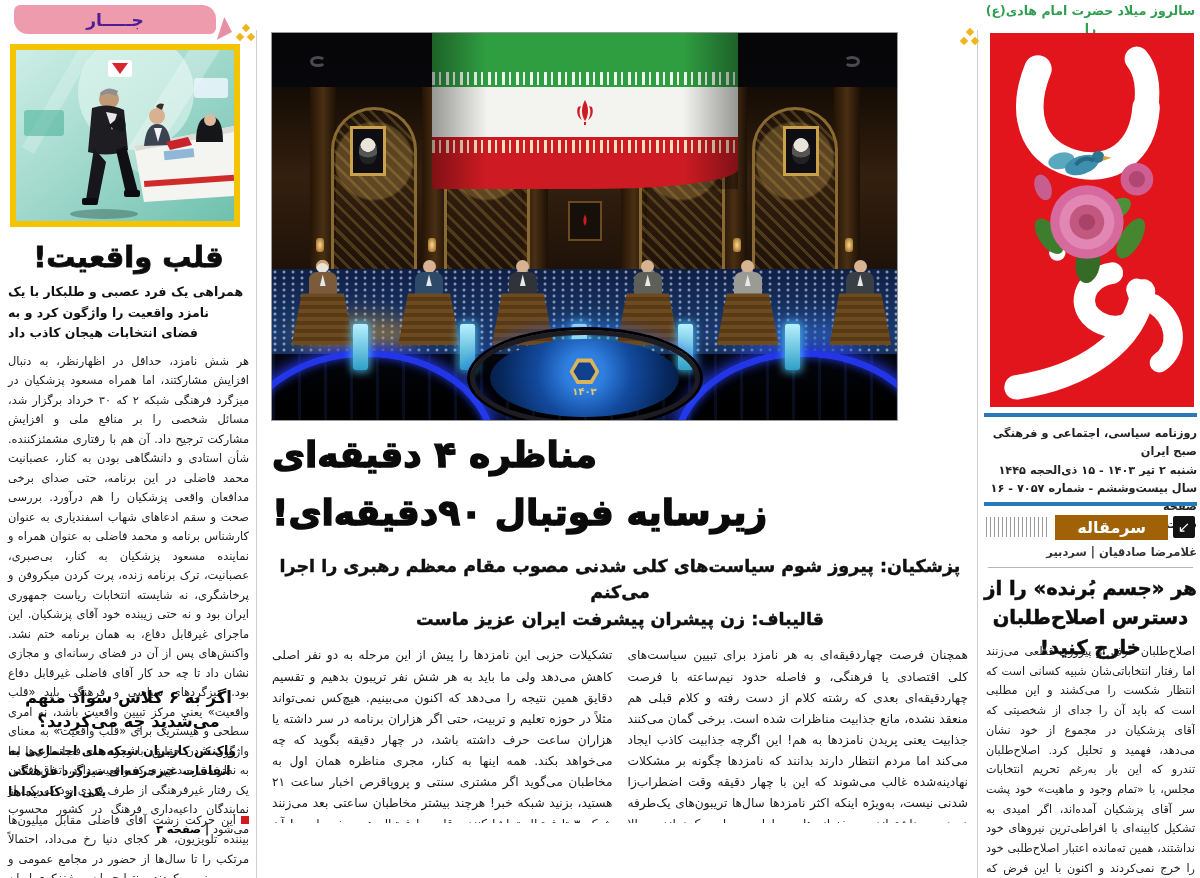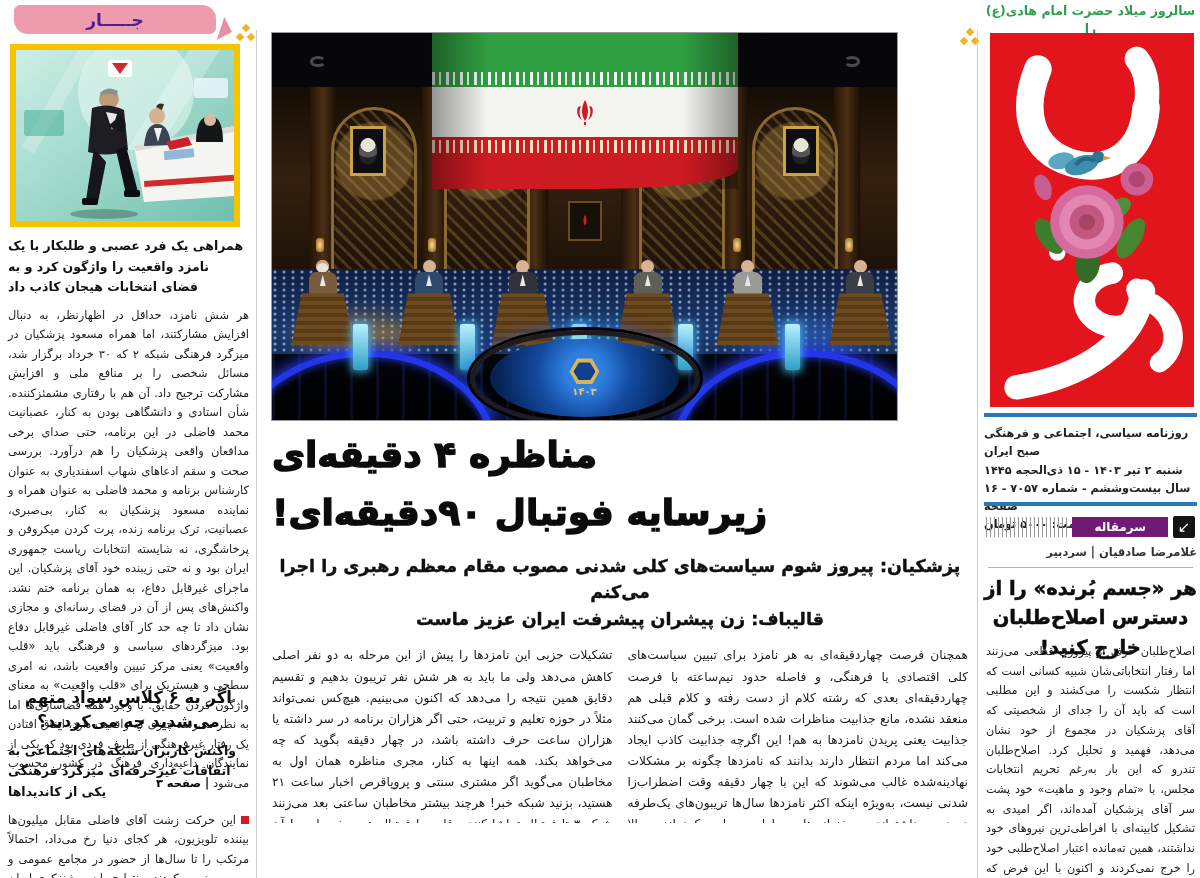--- a/index.html
+++ b/index.html
@@ -97,25 +97,25 @@
   .lead-subs{margin-top:10px;font-size:17.5px;font-weight:bold;color:#101010;text-align:center;line-height:1.52;
           -webkit-text-stroke:.4px #101010}
   .lead-cols{display:flex;gap:15px;margin-top:13px;height:178px;overflow:hidden}
   .lead-cols .c{flex:1;font-size:12.2px;line-height:1.73;text-align:justify;text-align-last:right;color:#191919}
   
   .rail{position:absolute;left:984px;top:0;width:213px;height:878px}
   .bless{position:absolute;top:2px;left:0;right:0;text-align:center;color:#2f9e4f;font-weight:bold;font-size:12.5px;line-height:1.4}
   .logo{position:absolute;top:33px;left:6px;right:3px;height:374px;background:#e2151d;overflow:hidden}
   .logo svg{display:block;width:100%;height:100%}
   .rule{position:absolute;left:0;right:0;height:4px;background:#2779b8}
-  .info{position:absolute;top:425px;left:0;right:0;text-align:left;font-size:11.3px;font-weight:bold;color:#222;line-height:1.62}
+  .info{position:absolute;top:425px;left:0;right:0;text-align:right;font-size:11.3px;font-weight:bold;color:#222;line-height:1.62}
   .badge-row{position:absolute;top:516px;left:2px;right:2px;height:22px;display:flex;align-items:center;gap:5px}
   .sq-icon{width:22px;height:22px;background:#141414;color:#fff;display:flex;align-items:center;justify-content:center;
            font-size:15px;border-radius:2px;flex:0 0 auto}
-  .badge{background:#701a75;color:#fff;font-size:12px;font-weight:bold;padding:3px 22px;flex:0 0 auto}
+  .badge{background:#a16207;color:#fff;font-size:16px;font-weight:bold;padding:3px 22px;flex:0 0 auto}
   .barcode{flex:1;height:20px;background:repeating-linear-gradient(90deg,#999 0 1px,transparent 1px 4px)}
   .author{position:absolute;top:545px;left:0;right:0;text-align:right;font-size:11.5px;color:#333;font-weight:bold}
   .hline{position:absolute;top:567px;left:4px;right:4px;height:1px;background:#b5b5b5}
   .ed-head{position:absolute;top:574px;left:0;right:0;text-align:center;font-size:19.5px;font-weight:bold;color:#0d0d0d;
            line-height:1.5;-webkit-text-stroke:.5px #0d0d0d}
   .ed-body{position:absolute;top:642px;bottom:0;left:2px;right:2px;overflow:hidden;
            font-size:11.2px;line-height:1.76;text-align:justify;text-align-last:right;color:#1a1a1a}
 </style>
 </head>
 <body>
@@ -180,20 +180,21 @@
       <path d="M90 62 l6 18 l5 -16 Z" fill="#e7e7ea"></path>
       <path d="M104 66 q10 8 2 16 l-14 -6 Z" fill="#15151a"></path>
       <path d="M78 98 l-8 52 l12 2 l8 -40 Z" fill="#16161b"></path>
       <path d="M100 100 l10 44 l12 -2 l-12 -46 Z" fill="#101014"></path>
       <rect x="66" y="148" width="16" height="7" rx="2" fill="#0c0c10"></rect>
       <rect x="108" y="140" width="16" height="7" rx="2" fill="#0c0c10"></rect>
     </svg>
   </div>
 
   <div class="leftcol">
+    <div class="a1-head">قلب واقعیت!</div>
     <div class="a-sub">همراهی یک فرد عصبی و طلبکار با یک نامزد واقعیت را واژگون کرد و به فضای انتخابات هیجان کاذب داد</div>
     <p class="a-body"><span>هر شش نامزد، حداقل در اظهارنظر، به دنبال افزایش مشارکتند، اما همراه مسعود پزشکیان در میزگرد فرهنگی شبکه ۲ که ۳۰ خرداد برگزار شد، مسائل شخصی را بر منافع ملی و افزایش مشارکت ترجیح داد. آن هم با رفتاری مشمئزکننده. شأن استادی و دانشگاهی بودن به کنار، عصبانیت محمد فاضلی در این برنامه، حتی صدای برخی مدافعان واقعی پزشکیان را هم درآورد. بررسی صحت و سقم ادعاهای شهاب اسفندیاری به عنوان کارشناس برنامه و محمد فاضلی به عنوان همراه و نماینده مسعود پزشکیان به کنار، بی‌صبری، عصبانیت، ترک برنامه زنده، پرت کردن میکروفن و پرخاشگری، نه شایسته انتخابات ریاست جمهوری ایران بود و نه حتی زیبنده خود آقای پزشکیان. این ماجرای غیرقابل دفاع، به همان برنامه ختم نشد. واکنش‌های پس از آن در فضای رسانه‌ای و مجازی نشان داد تا چه حد کار آقای فاضلی غیرقابل دفاع بود. میزگردهای سیاسی و فرهنگی باید «قلب واقعیت» یعنی مرکز تبیین واقعیت باشد، نه امری سطحی و هیستریک برای «قلب واقعیت» به معنای واژگون کردن حقایق. با وجود همه فضاسازی‌ها اما به نظر می‌رسد چیزی که واقعیت دارد، اتفاق افتادن یک رفتار غیرفرهنگی از طرف فردی بود که یکی از نمایندگان داعیه‌داری فرهنگ در کشور محسوب می‌شود</span> <b>| صفحه ۳</b></p>
   </div>
 
   <div class="a2">
     <div class="a2-head">اگر به ۶ کلاس سواد متهم می‌شدید چه می‌کردید؟</div>
     <div class="a-sub" style="margin-top:7px">واکنش کاربران شبکه‌های اجتماعی به اتفاقات غیرحرفه‌ای میزگرد فرهنگی یکی از کاندیداها</div>
     <p class="a-body"><span class="bullet"></span><span>این حرکت زشت آقای فاضلی مقابل میلیون‌ها بیننده تلویزیون، هر کجای دنیا رخ می‌داد، احتمالاً مرتکب را تا سال‌ها از حضور در مجامع عمومی و رسمی منع می‌کردند. منتها جریان روشنفکری ایران آمادگی دارد از سخیف‌ترین رفتارها که در جوامع بدوی هم قباحت دارد، حماسه بسازد!</span> </p>
   </div>
 

